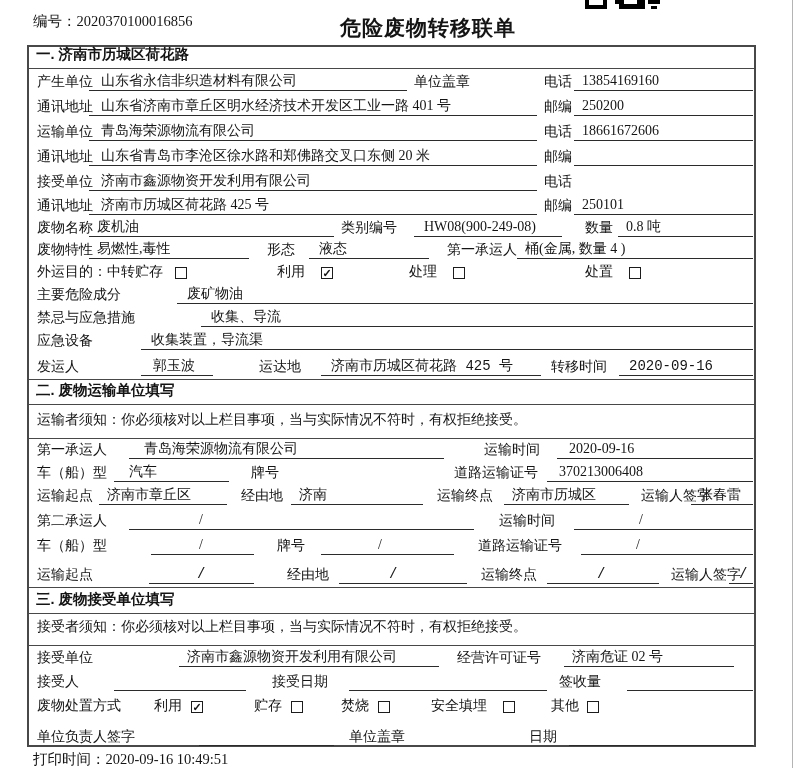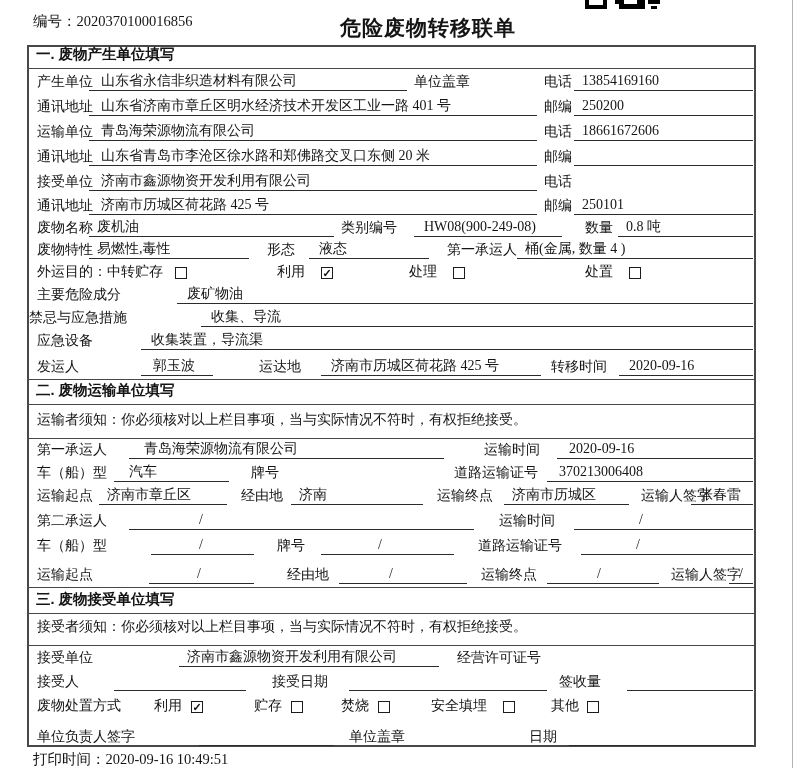--- a/index.html
+++ b/index.html
@@ -14,21 +14,21 @@
   .formno{position:absolute;left:33px;top:12px;font-size:14.5px;white-space:nowrap;}
   .title{position:absolute;left:340px;top:6px;font-size:21px;font-weight:bold;
          font-family:"Liberation Sans","DejaVu Sans",sans-serif;letter-spacing:1px;white-space:nowrap;margin-top:8px;}
   .qr{position:absolute;left:585px;top:0;width:76px;height:9px;overflow:hidden;}
   .qr .sq{position:absolute;left:0;top:-13px;width:22px;height:22px;border:4px solid #000;background:#fff;}
   .qr .bk{position:absolute;background:#000;}
   .pageedge{position:absolute;left:792px;top:0;width:1px;height:768px;background:#b4b4b4;}
   
   .tbl{position:absolute;left:27px;top:45px;width:729px;height:702px;border:2px solid #484848;background:#fff;}
   .row{position:relative;width:100%;}
-  .bb{border-bottom:1px solid #484848;}
+  .bb{border-bottom:1px solid #484848;font-family:Liberation Mono, monospace;}
   .hdr{font-family:"Liberation Sans","DejaVu Sans",sans-serif;font-weight:bold;font-size:14.5px;}
   .hdr span{position:absolute;left:7px;bottom:4px;white-space:nowrap;}
   .lb{position:absolute;bottom:4px;white-space:nowrap;line-height:16px;}
   .uv{position:absolute;bottom:3px;height:19px;line-height:18px;border-bottom:1px solid #2b2b2b;white-space:nowrap;overflow:hidden;}
   .mid{position:absolute;left:8px;bottom:9px;white-space:nowrap;}
   .cb{position:absolute;bottom:5px;width:12px;height:12px;border:1.5px solid #1c1c1c;
       display:flex;align-items:center;justify-content:center;}
   .cb i{font-style:normal;font-size:11px;font-weight:bold;line-height:1;}
   .print{position:absolute;left:33px;top:750px;font-size:14.5px;white-space:nowrap;}
 </style>
@@ -44,21 +44,21 @@
     <div class="bk" style="left:34px;top:4px;width:18px;height:5px"></div>
     <div class="bk" style="left:52px;top:0;width:8px;height:9px"></div>
     <div class="bk" style="left:63px;top:0;width:12px;height:4px"></div>
     <div class="bk" style="left:66px;top:6px;width:6px;height:3px"></div>
   </div>
 </div>
 
 <div class="tbl">
 
   <div class="row hdr bb" style="height:22px">
-      <span>一. 废物产生单位填写</span>
+      <span>一. 济南市历城区荷花路</span>
     </div>
 
   <div class="row" style="height:25px">
     <span class="lb" style="left:8px">产生单位</span>
     <span class="uv" style="left:60px;width:318px;text-indent:12px">山东省永信非织造材料有限公司</span>
     <span class="lb" style="left:385px">单位盖章</span>
     <span class="lb" style="left:515px">电话</span>
     <span class="uv" style="left:545px;width:179px;text-indent:8px">13854169160</span>
   </div>
 
@@ -133,21 +133,21 @@
         <i></i>
       </span>
   </div>
 
   <div class="row" style="height:23px">
     <span class="lb" style="left:8px">主要危险成分</span>
     <span class="uv" style="left:148px;width:576px;text-indent:10px">废矿物油</span>
   </div>
 
   <div class="row" style="height:23px">
-    <span class="lb" style="left:0">禁忌与应急措施</span>
+    <span class="lb" style="left:8px">禁忌与应急措施</span>
     <span class="uv" style="left:172px;width:552px;text-indent:10px">收集、导流</span>
   </div>
 
   <div class="row" style="height:23px">
     <span class="lb" style="left:8px">应急设备</span>
     <span class="uv" style="left:112px;width:612px;text-indent:10px">收集装置，导流渠</span>
   </div>
 
   <div class="row bb" style="height:27px">
     <span class="lb" style="left:8px">发运人</span>
@@ -224,20 +224,21 @@
     </div>
 
   <div class="row bb" style="height:32px">
     <span class="mid">接受者须知：你必须核对以上栏目事项，当与实际情况不符时，有权拒绝接受。</span>
   </div>
 
   <div class="row" style="height:24px">
     <span class="lb" style="left:8px">接受单位</span>
     <span class="uv" style="left:150px;width:260px;text-indent:8px">济南市鑫源物资开发利用有限公司</span>
     <span class="lb" style="left:428px">经营许可证号</span>
+    <span class="uv" style="left:535px;width:170px;text-indent:8px">济南危证 02 号</span>
   </div>
 
   <div class="row" style="height:24px">
     <span class="lb" style="left:8px">接受人</span>
     <span class="uv" style="left:85px;width:132px"></span>
     <span class="lb" style="left:243px">接受日期</span>
     <span class="uv" style="left:320px;width:198px"></span>
     <span class="lb" style="left:530px">签收量</span>
     <span class="uv" style="left:598px;width:126px"></span>
   </div>

